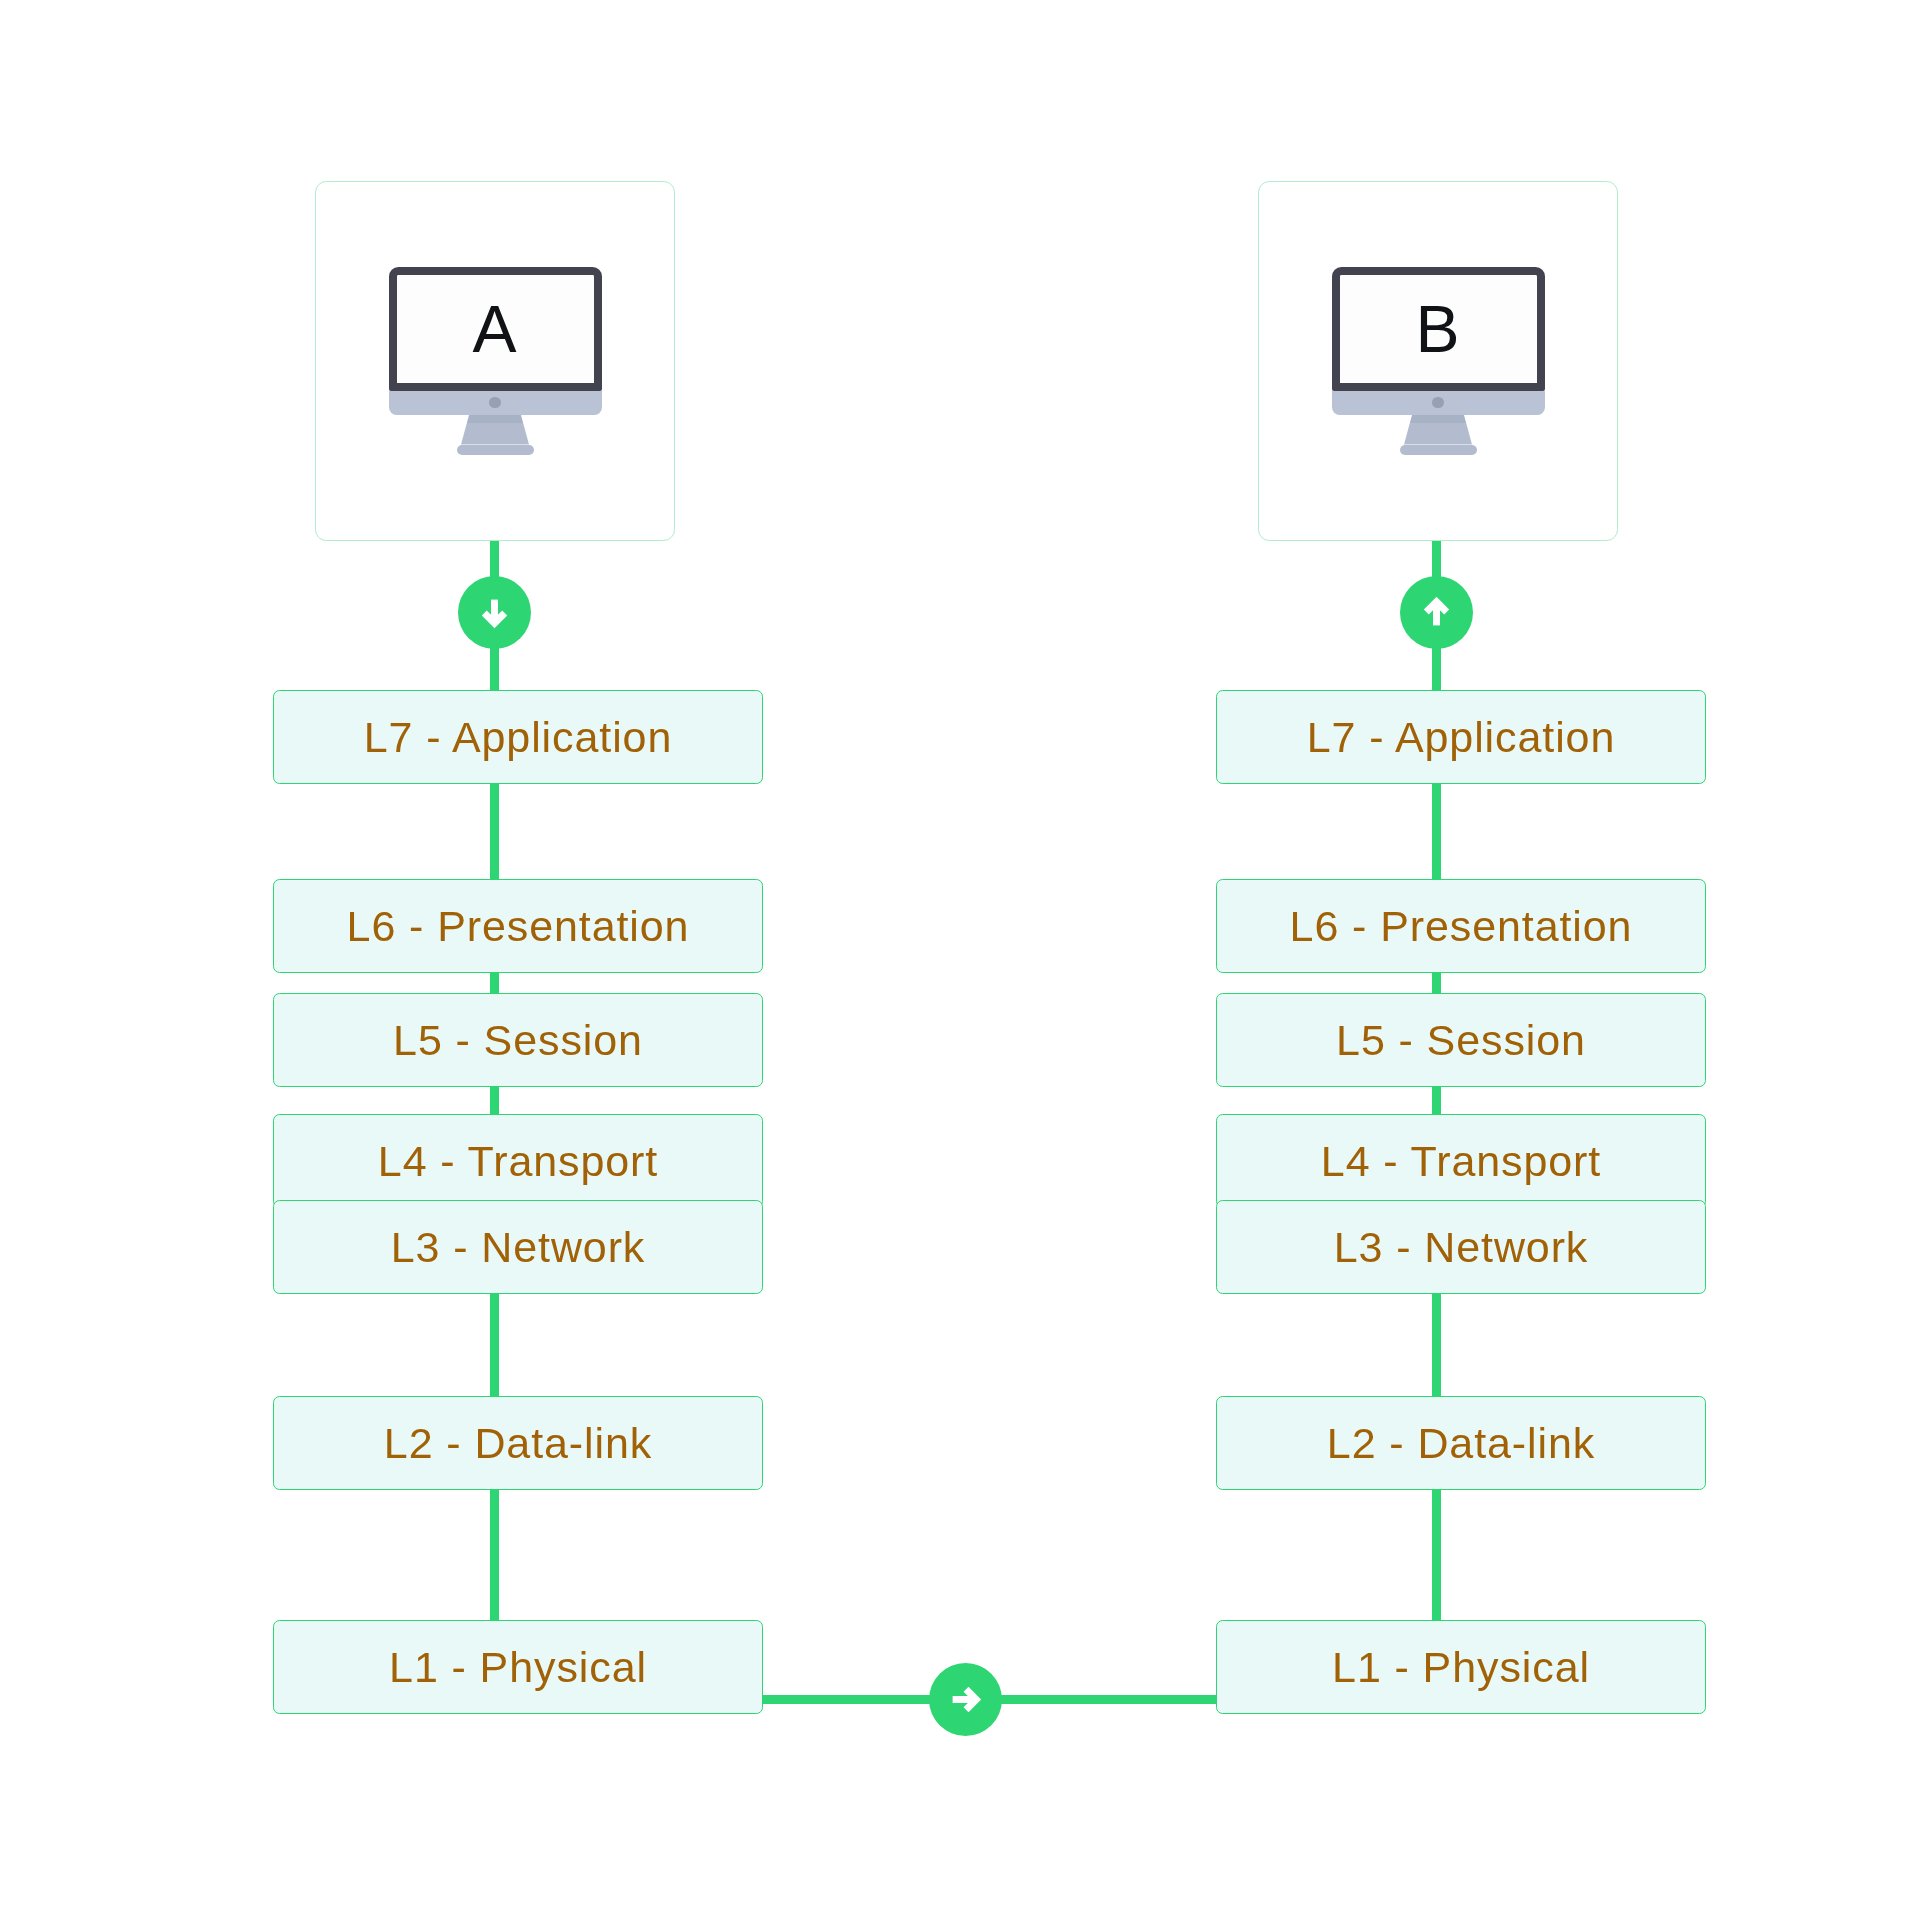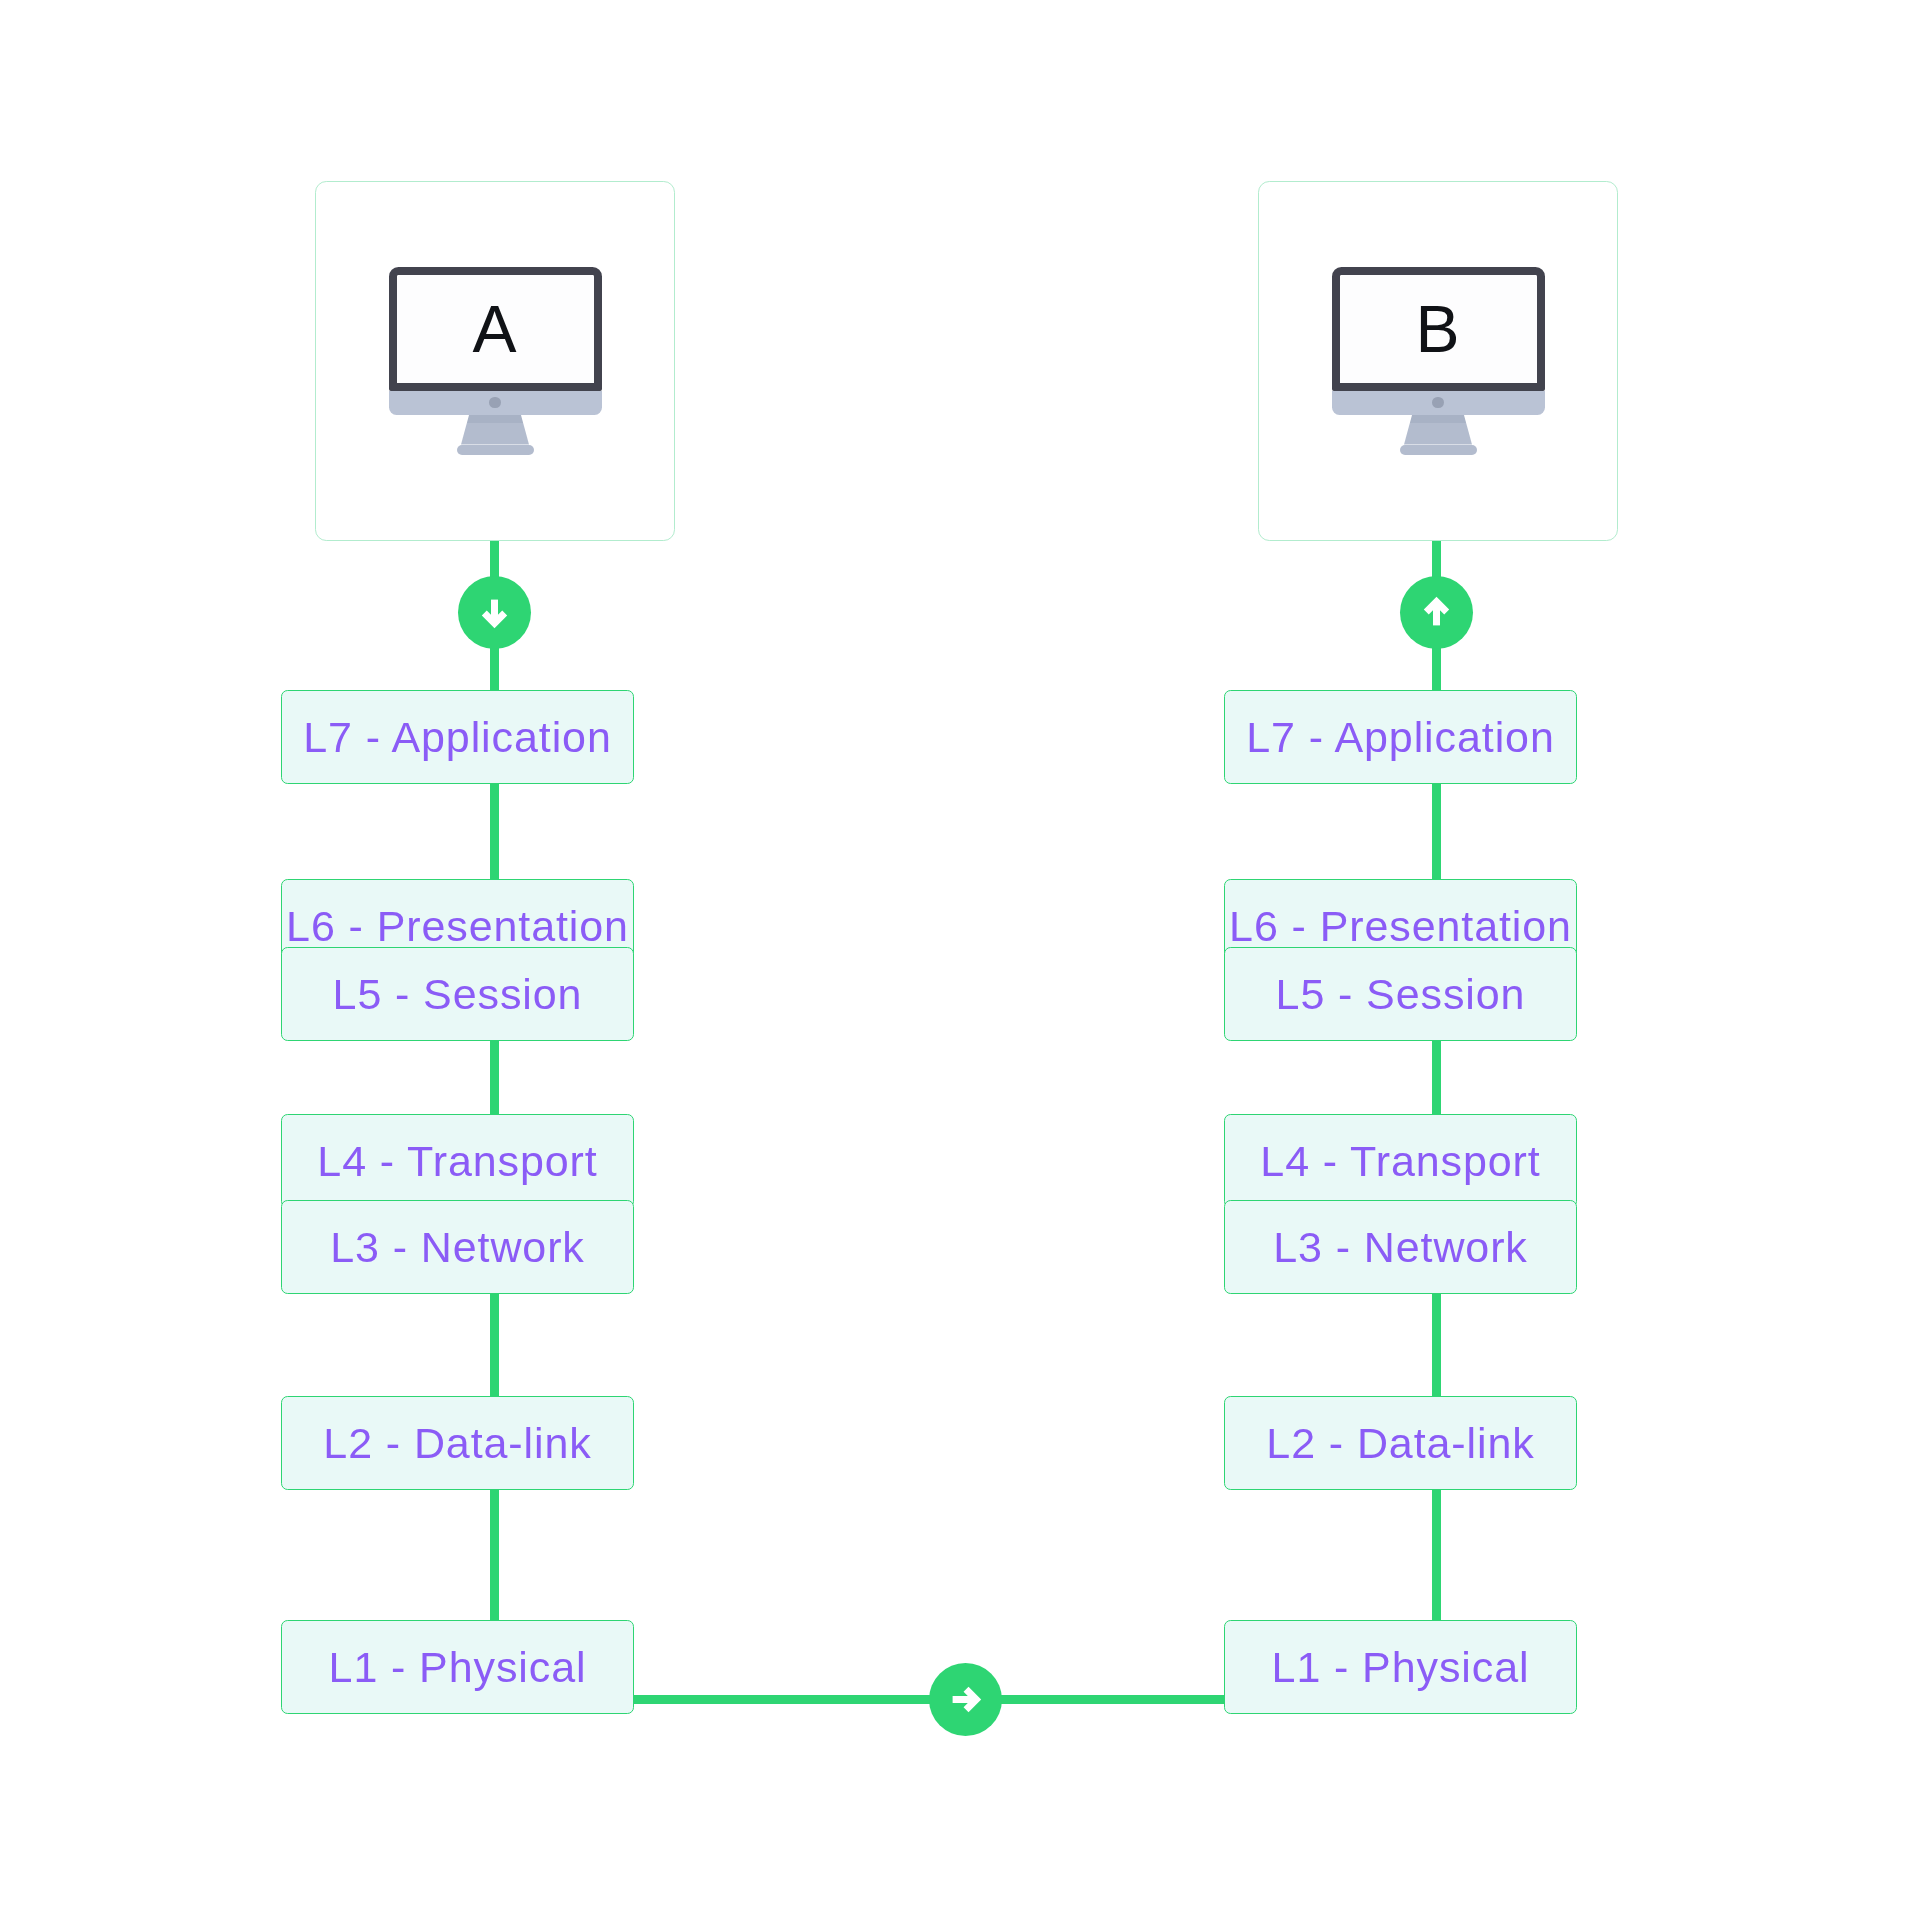--- a/index.html
+++ b/index.html
@@ -42,28 +42,28 @@
   .flow-badge{
     position:absolute;width:73px;height:73px;border-radius:50%;background:#2ed573;
     display:flex;align-items:center;justify-content:center;z-index:3;
   }
   .flow-badge.down{left:458px;top:576px;}
   .flow-badge.up{left:1400px;top:576px;}
   .flow-badge.link{left:929px;top:1663px;}
   .flow-badge svg{display:block;}
   
   .layer-box{
-    position:absolute;width:353px;height:94px;box-sizing:border-box;
+    position:absolute;width:490px;height:94px;box-sizing:border-box;
     background:#e9f9f7;border:1.9px solid #2ed573;border-radius:6.6px;
     display:flex;align-items:center;justify-content:center;
-    font-size:43px;letter-spacing:0.9px;color:#8b5cf6;z-index:2;margin-left:8px;
+    font-size:43px;letter-spacing:0.9px;color:#a16207;z-index:2;
   }
   .col-a{left:273px;}
   .col-b{left:1216px;}
-  .r0{top:690px}.r1{top:879px}.r2{top:947px}.r3{top:1114px}
+  .r0{top:690px}.r1{top:879px}.r2{top:993px}.r3{top:1114px}
   .r4{top:1200px}.r5{top:1396px}.r6{top:1620px}
 </style>
 </head>
 <body>
 
 <div class="canvas">
 
   <div class="v-line left"></div>
   <div class="v-line right"></div>
   <div class="h-line"></div>

